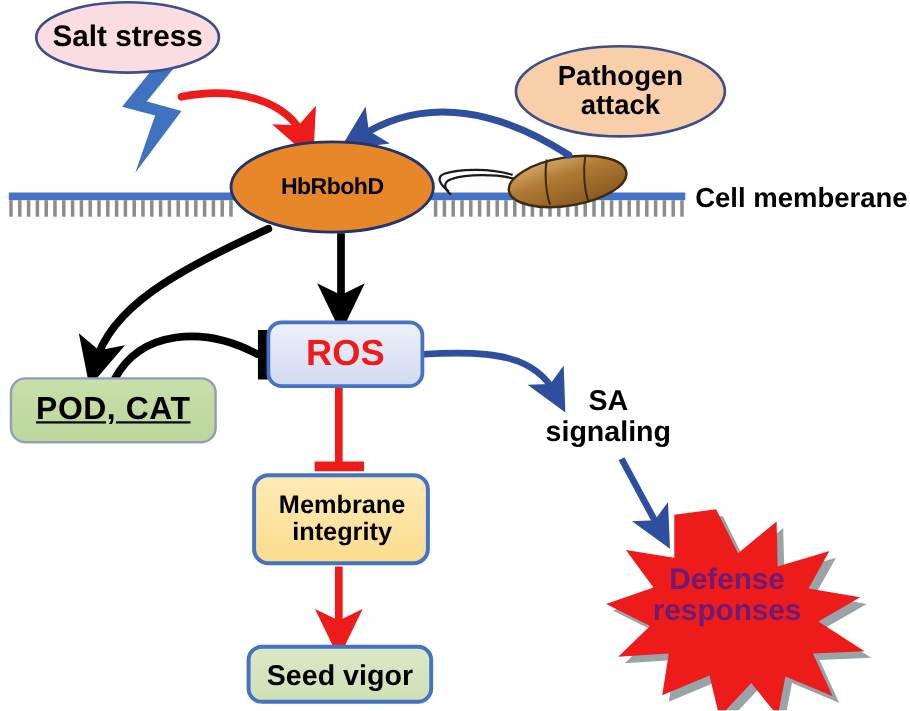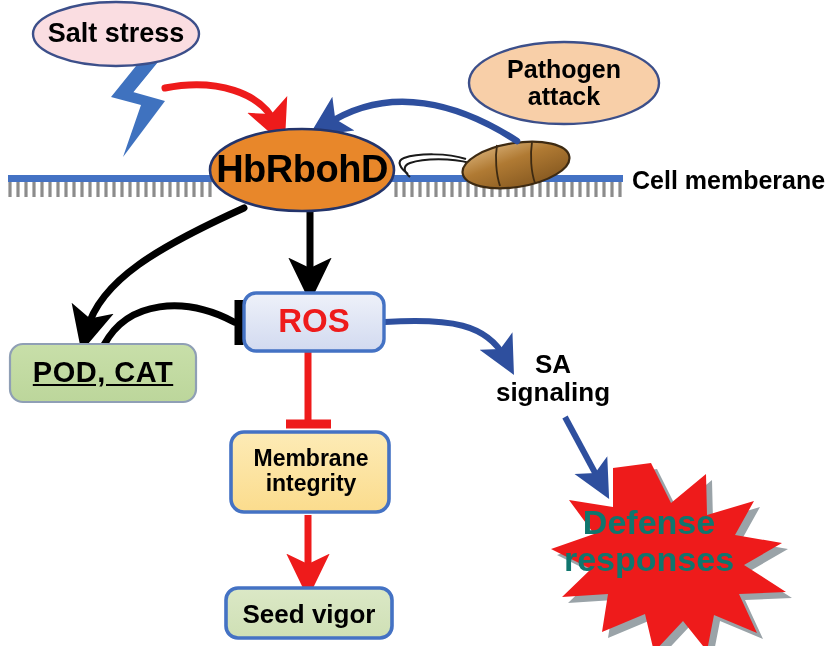--- a/index.html
+++ b/index.html
@@ -38,21 +38,21 @@
   #lbl-salt-stress {
     left: 36px; top: 6px; width: 160px; height: 56px;
     font-size: 27px; color: #000000;
   }
   #lbl-pathogen-attack {
     left: 478px; top: 52px; width: 172px; height: 62px;
     font-size: 25px; color: #000000;
   }
   #lbl-hbrbohd {
     left: 212px; top: 149px; width: 180px; height: 42px;
-    font-size: 38px; color: #000000; letter-spacing: -0.5px;
+    font-size: 21px; color: #000000; letter-spacing: -0.5px;
   }
   #lbl-cell-membrane {
     left: 632px; top: 163px; width: 200px; height: 34px;
     font-size: 25px; color: #000000; justify-content: flex-start;
   }
   #lbl-pod-cat {
     left: 10px; top: 345px; width: 186px; height: 56px;
     font-size: 29px; color: #000000; letter-spacing: 0.5px; text-decoration: underline;
   }
   #lbl-ros {
@@ -65,22 +65,22 @@
   }
   #lbl-membrane-integrity {
     left: 232px; top: 438px; width: 158px; height: 66px;
     font-size: 23px; color: #000000;
   }
   #lbl-seed-vigor {
     left: 227px; top: 592px; width: 164px; height: 44px;
     font-size: 26px; color: #000000;
   }
   #lbl-defense-responses {
-    left: 542px; top: 508px; width: 214px; height: 66px;
-    font-size: 34px; color: #0f766e;
+    left: 554px; top: 508px; width: 214px; height: 66px;
+    font-size: 27px; color: #701a75;
   }
 </style>
 </head>
 <body>
 
 <div id="stage">
 
   <svg id="vec" viewBox="0 0 827 646" xmlns="http://www.w3.org/2000/svg">
 
     <defs>

